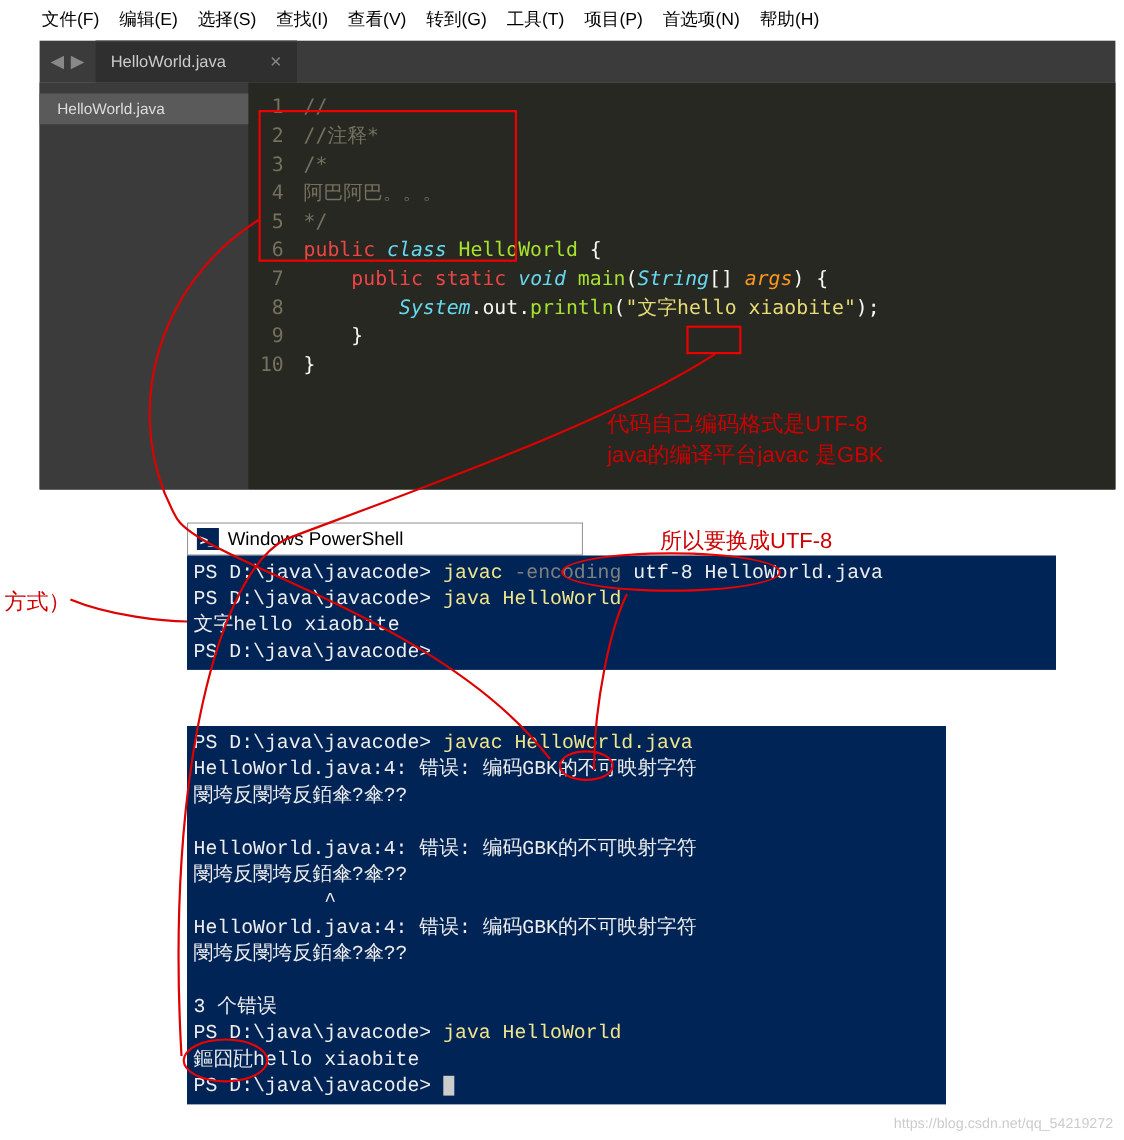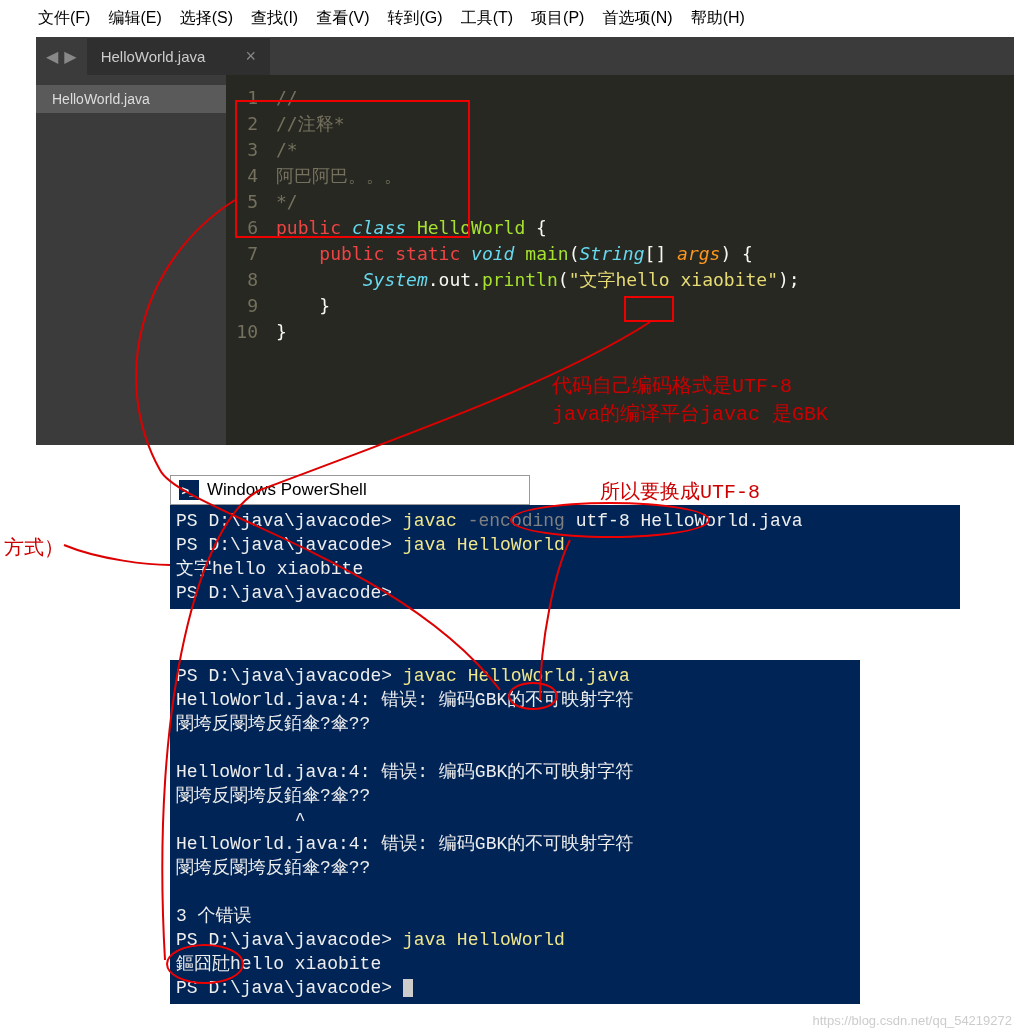--- a/index.html
+++ b/index.html
@@ -27,21 +27,21 @@
 .kw-red { color: #ef4444; }
 .kw-blue { color: #66d9ef; font-style: italic; }
 .cls { color: #a6e22e; }
 .fn { color: #a6e22e; }
 .var { color: #fd971f; font-style: italic; }
 .str { color: #e6db74; }
 .pl { color: #f8f8f2; }
 
 
 .redbox { position: absolute; border: 2px solid #e00; pointer-events: none; }
-.red-annot { position: absolute; color: #cc0000; font-family: Liberation Mono, monospace; font-size: 20px; }
+.red-annot { position: absolute; color: #cc0000; font-family: Liberation Sans, sans-serif; font-size: 20px; }
 
 
 .overlay { position: absolute; left: 0; top: 0; pointer-events: none; }
 
 
 .ps-titlebar { display: flex; align-items: center; background: #fff; border: 1px solid #999; padding: 4px 8px; font-size: 17px; gap: 8px; width: 360px; position: absolute; }
 .ps-icon { width: 20px; height: 20px; background: #012456; display: inline-flex; align-items: center; justify-content: center; color: #fff; font-size: 13px; font-weight: bold; }
 .ps-term { position: absolute; background: #012456; color: #eee; font-family: Consolas, "Courier New", monospace; font-size: 18px; line-height: 24px; padding: 4px 6px; white-space: pre; }
 .ps-yellow { color: #f0e68c; }
 .ps-gray { color: #808080; margin-top: 40px; }

